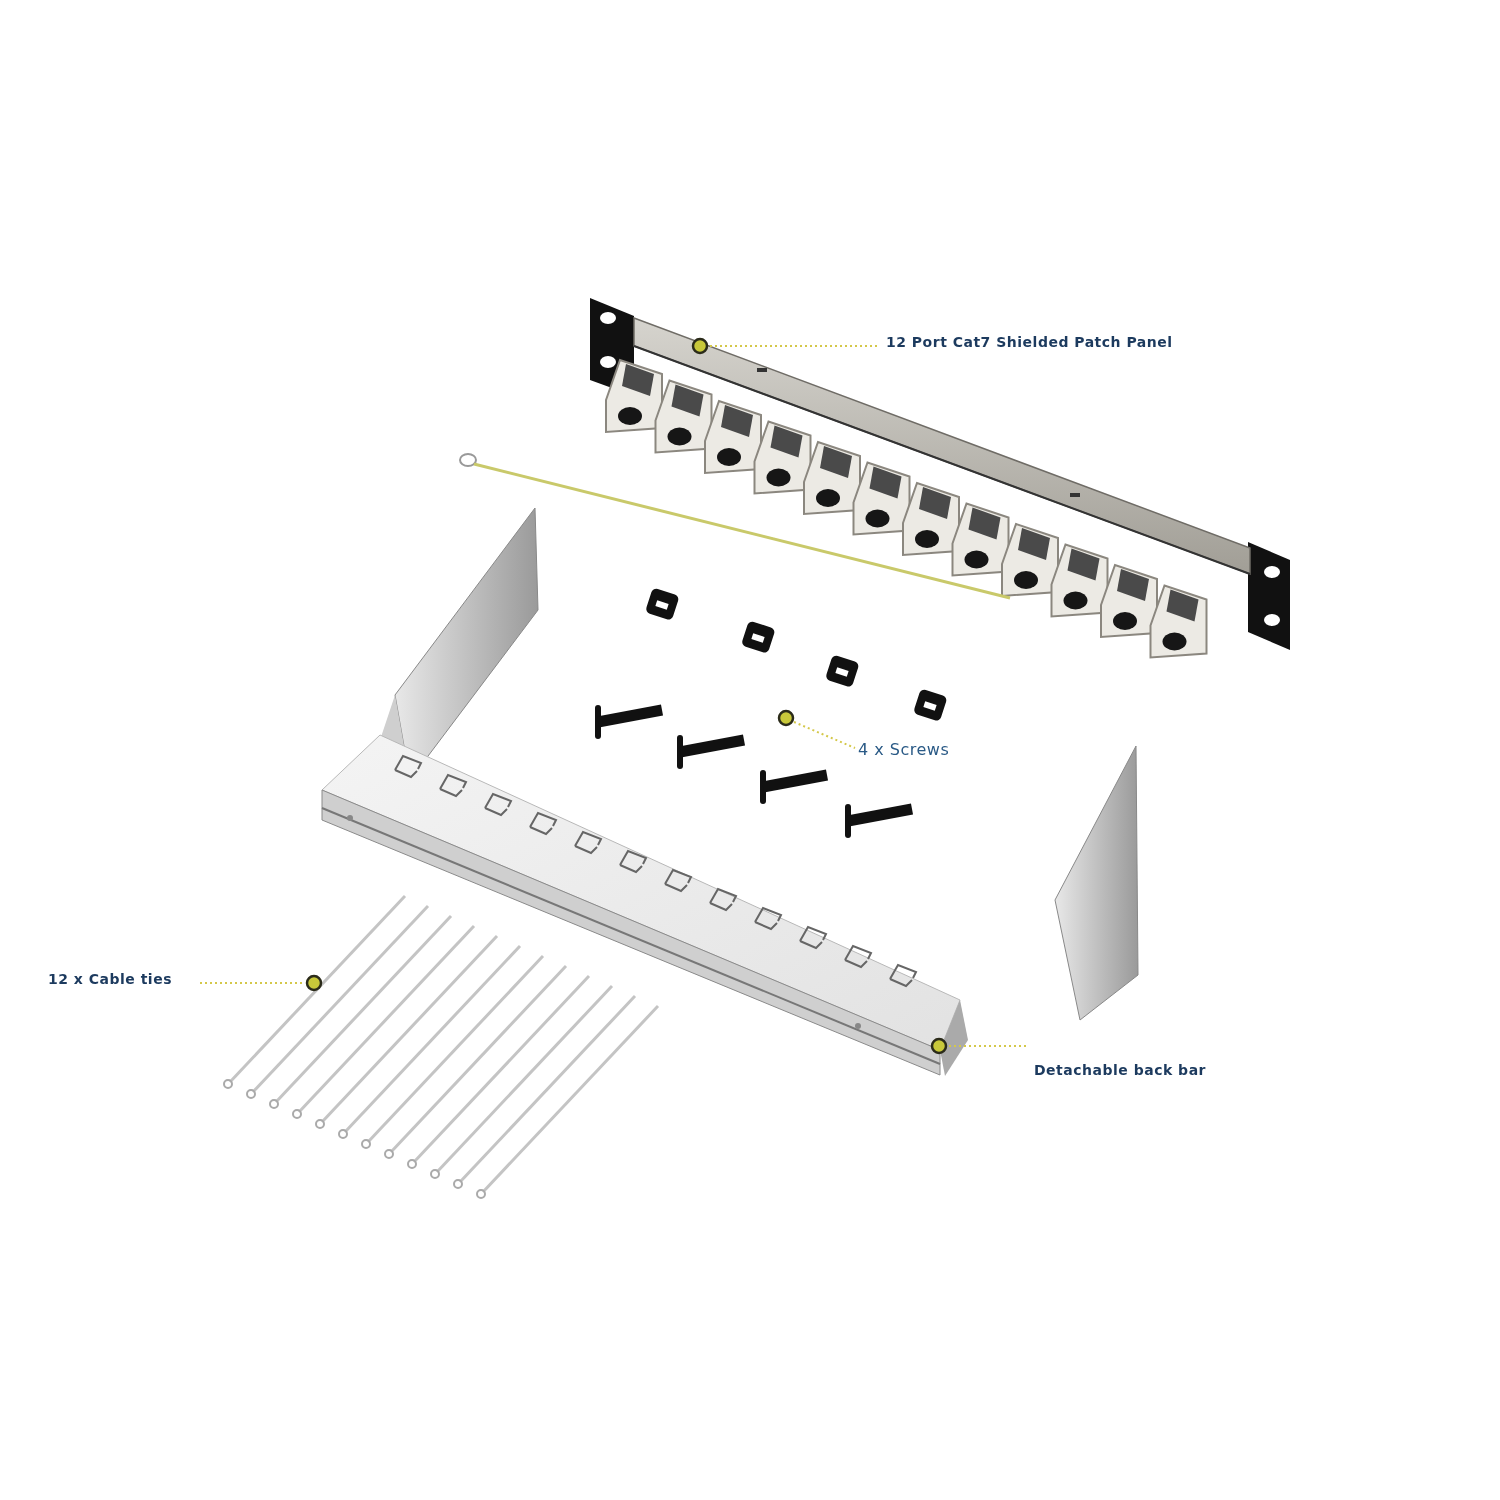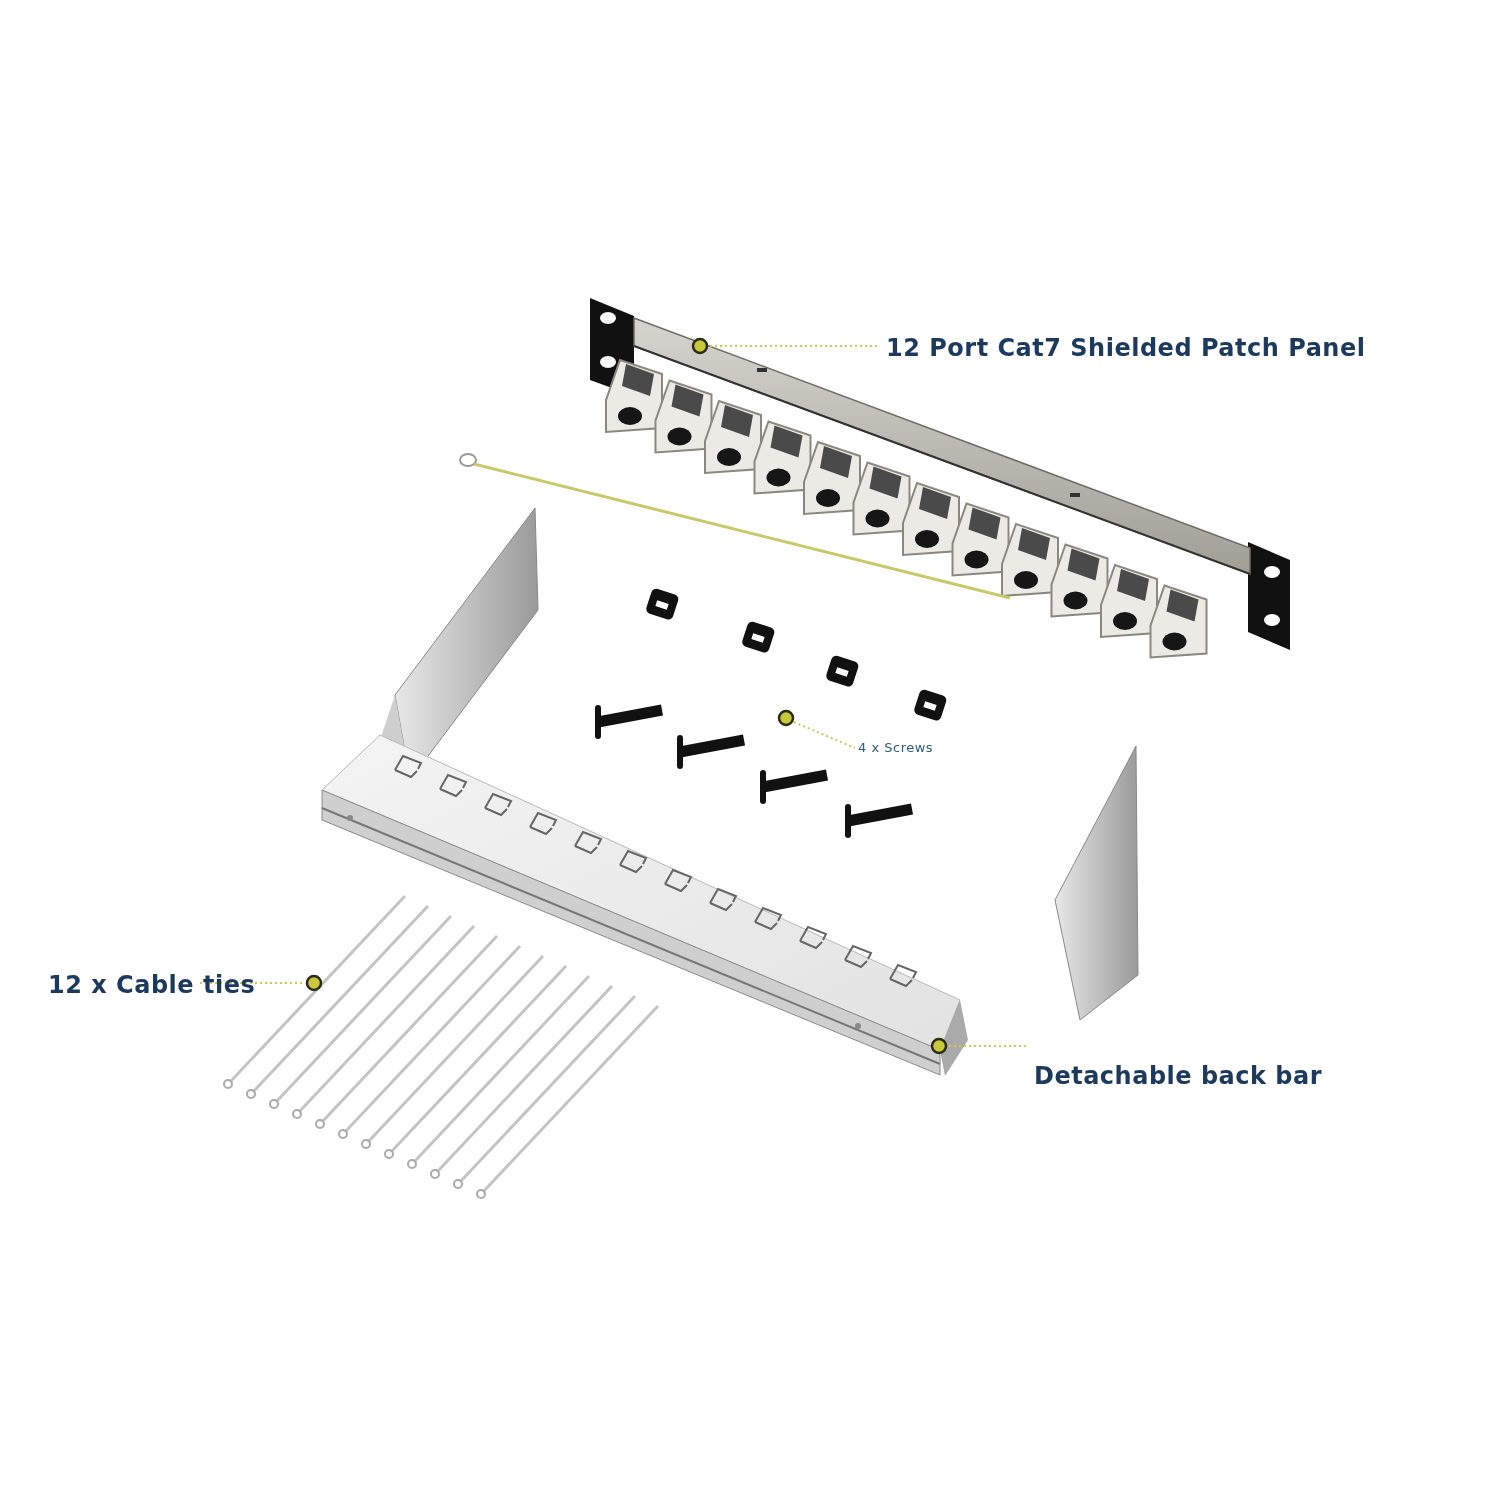--- a/index.html
+++ b/index.html
@@ -2,26 +2,26 @@
 <html><head>
 <meta charset="utf-8">
 <style>
   html, body { margin: 0; padding: 0; background: #ffffff; }
   body { width: 1500px; height: 1500px; position: relative; overflow: hidden; font-family: "DejaVu Sans", sans-serif; }
   #stage { position: absolute; left: 0; top: 0; width: 1500px; height: 1500px; }
   .label {
     position: absolute;
     font-family: "DejaVu Sans", sans-serif;
     font-weight: bold;
-    font-size: 24px;
+    font-size: 14px;
     color: #1c3a5e;
     white-space: nowrap;
     letter-spacing: 0.5px;
   }
-  .label.small { font-size: 13px; color: #2a5a86; font-weight: normal; }
+  .label.small { font-size: 16px; color: #2a5a86; font-weight: normal; }
 </style>
 </head>
 <body>
 
 <div id="stage">
   <svg width="1500" height="1500" viewBox="0 0 1500 1500" xmlns="http://www.w3.org/2000/svg">
     <defs>
       <linearGradient id="metal" x1="0" y1="0" x2="0" y2="1">
         <stop offset="0" stop-color="#d6d4ce"></stop>
         <stop offset="1" stop-color="#a19e96"></stop>

